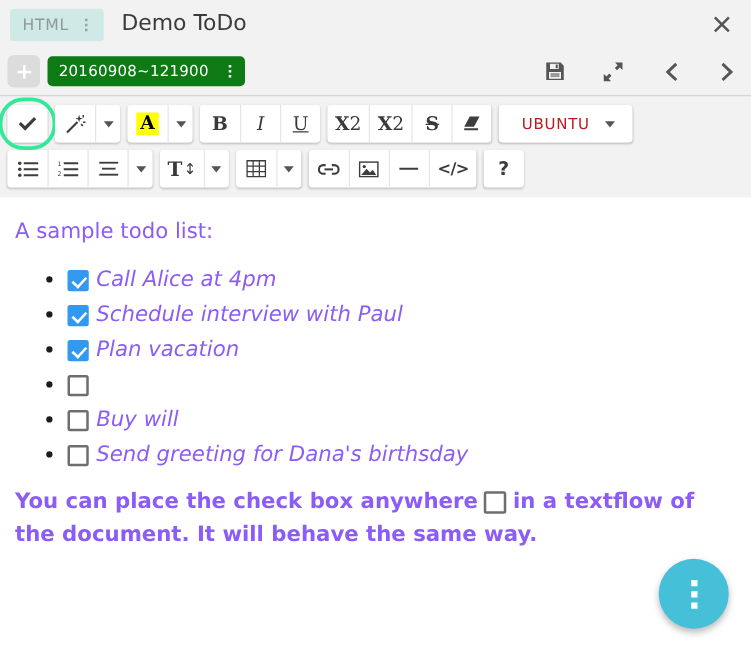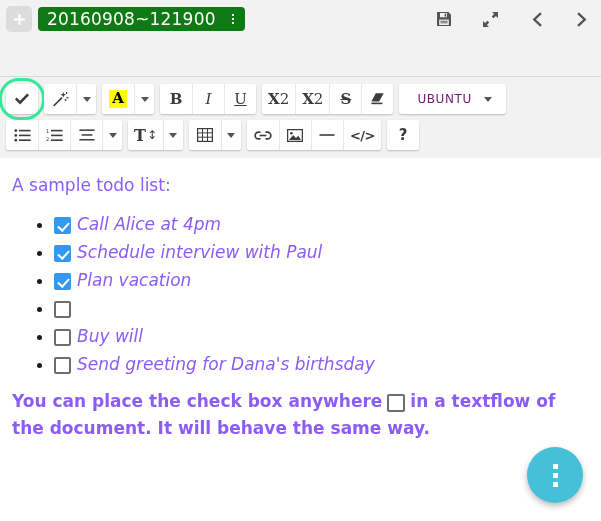--- a/index.html
+++ b/index.html
@@ -100,21 +100,21 @@
     border-radius: 4px;
     height: 24px;
     display: flex;
     align-items: center;
     padding: 0 4px 0 9px;
     margin-left: 6px;
     cursor: pointer;
   }
   .file-tab .name {
     color: #ffffff;
-    font-size: 17px;
+    font-size: 12px;
     letter-spacing: 0.2px;
   }
   .file-tab .kebab { margin-left: 9px; }
 
   .header-actions {
     position: absolute;
     right: 8px;
     top: 0;
     height: 38px;
     display: flex;
@@ -182,21 +182,21 @@
     font-weight: bold;
     font-size: 15px;
     line-height: 1;
     padding: 1px 3px 2px 3px;
     display: inline-block;
   }
   .font-grp { padding: 0 4px; }
   .font-name {
     font-size: 12px;
     letter-spacing: 0.6px;
-    color: #701a75;
+    color: #b91c1c;
     padding: 0 10px 0 14px;
     display: flex;
     align-items: center;
   }
   .caret-tri {
     width: 0; height: 0;
     border-left: 4px solid transparent;
     border-right: 4px solid transparent;
     border-top: 5px solid #555;
   }
@@ -292,20 +292,36 @@
     background: #ffffff;
   }
 </style>
 </head>
 <body>
 
 <div id="app">
 
   <div class="header">
 
+    <div class="header-row1">
+      <div class="doctype-badge">
+        <span class="label">HTML</span>
+        <span class="kebab">
+            <i></i>
+            <i></i>
+            <i></i>
+          </span>
+      </div>
+      <div class="doc-title">Demo ToDo</div>
+      <div class="close-btn">
+        <svg width="15" height="15" viewBox="0 0 15 15">
+          <path d="M2.6 1.2 L7.5 6.1 L12.4 1.2 L13.8 2.6 L8.9 7.5 L13.8 12.4 L12.4 13.8 L7.5 8.9 L2.6 13.8 L1.2 12.4 L6.1 7.5 L1.2 2.6 Z" fill="#555555"></path>
+        </svg>
+      </div>
+    </div>
 
     <div class="header-row2">
       <div class="add-btn">
         <svg width="13" height="13" viewBox="0 0 13 13">
           <path d="M5.5 1 h2 v4.5 h4.5 v2 h-4.5 v4.5 h-2 v-4.5 h-4.5 v-2 h4.5 Z" fill="#ffffff"></path>
         </svg>
       </div>
       <div class="file-tab">
         <span class="name">20160908~121900</span>
         <span class="kebab white">

